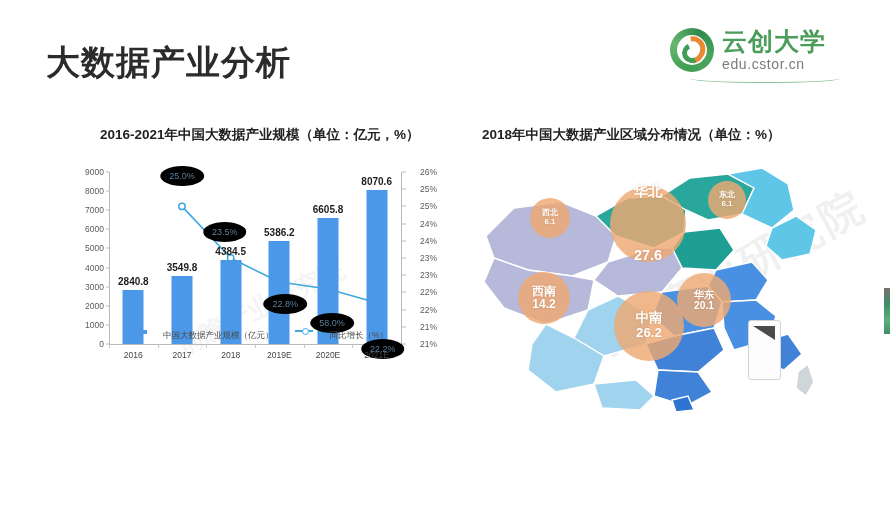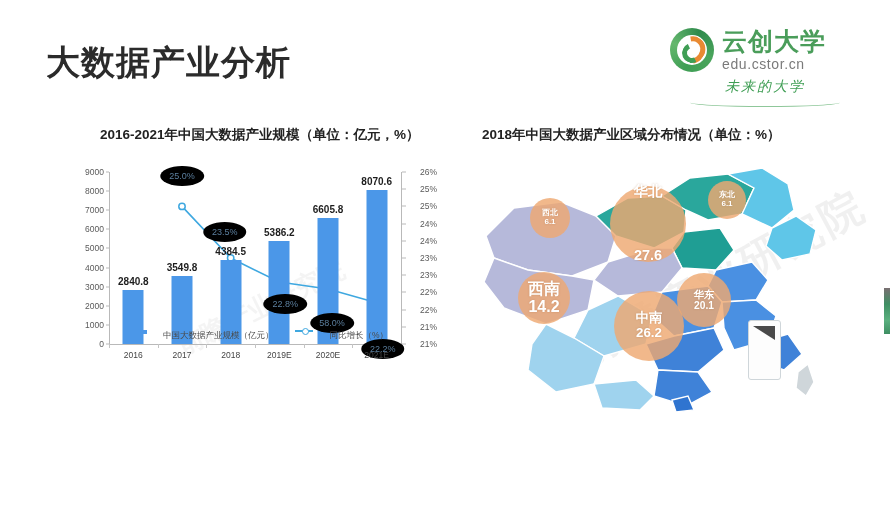--- a/index.html
+++ b/index.html
@@ -178,21 +178,20 @@
       <div class="ring"></div>
       <div class="inner"></div>
       <div class="swirl"></div>
       <div class="swirl2"></div>
     </div>
     <div>
       <div class="logo-text-cn">云创大学</div>
       <div class="logo-text-en">edu.cstor.cn</div>
     </div>
   </div>
-  <div class="logo-tagline">未来的大学</div>
   <div class="logo-underline"></div>
 </div>
 
 <div class="watermark">前瞻产业研究院</div>
 <div class="watermark2">前瞻产业研究院</div>
 <div class="edge-bar"></div>
 
 <div class="panel-left">
   <div class="panel-title">2016-2021年中国大数据产业规模（单位：亿元，%）</div>
 
@@ -335,21 +334,21 @@
         <span class="b-val">27.6</span>
       </div>
       <div class="bubble" style="left: 228px; top: 142px; width: 54px; height: 54px; font-size: 10.26px;">
         <span class="b-name">华东</span>
         <span class="b-val">20.1</span>
       </div>
       <div class="bubble" style="left: 173px; top: 168px; width: 70px; height: 70px; font-size: 13.3px;">
         <span class="b-name">中南</span>
         <span class="b-val">26.2</span>
       </div>
-      <div class="bubble" style="left: 68px; top: 140px; width: 52px; height: 52px; font-size: 16px;">
+      <div class="bubble" style="left: 68px; top: 140px; width: 52px; height: 52px; font-size: 12px;">
         <span class="b-name">西南</span>
         <span class="b-val">14.2</span>
       </div>
     </div>
 
   <div class="phone-shape" style="left:278px; top:202px;"></div>
 
 </div>
 
 </body></html>

